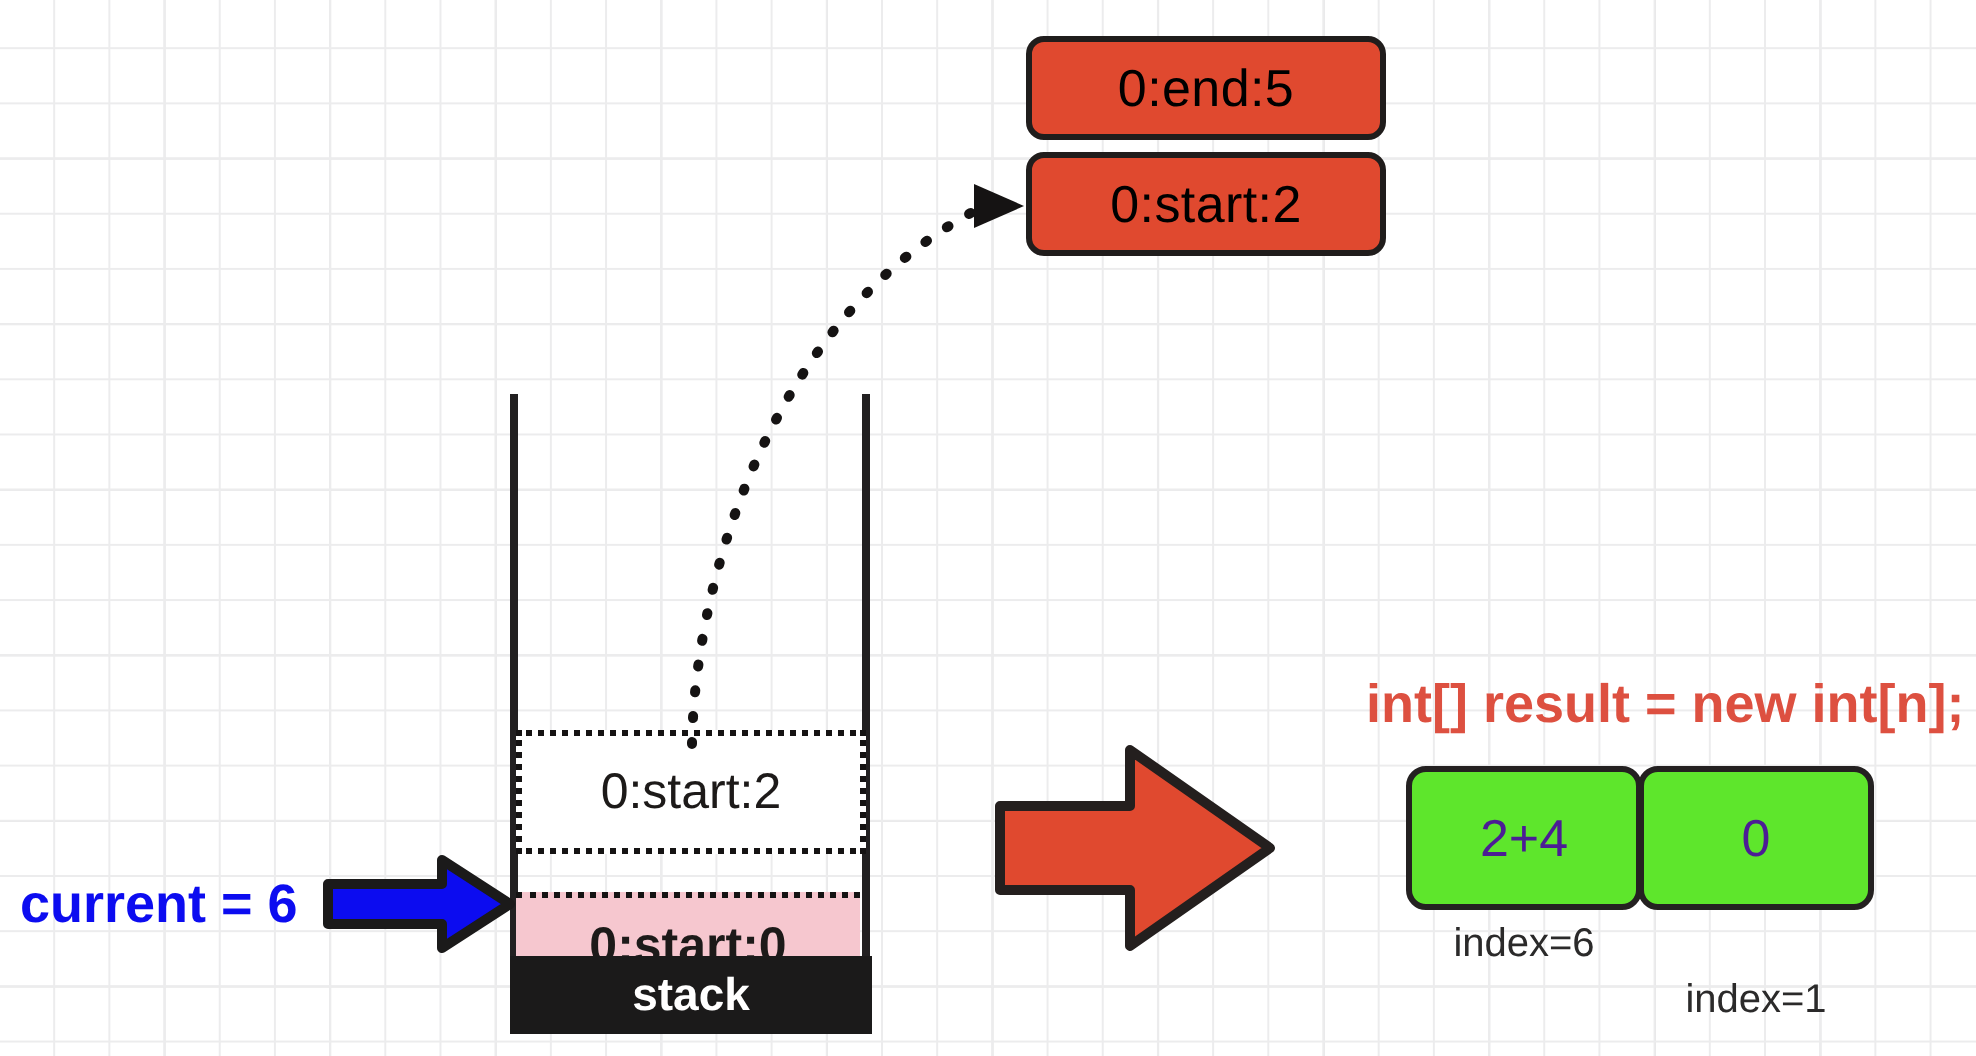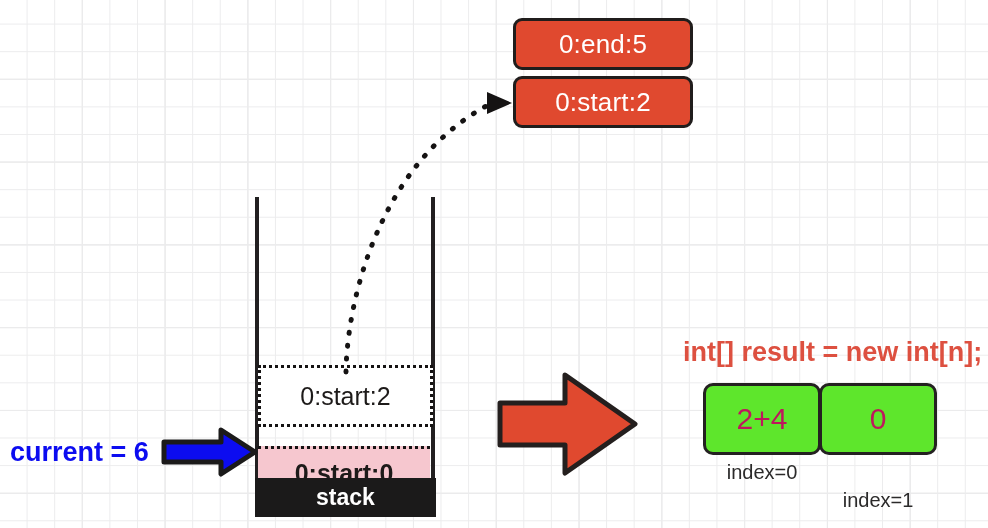--- a/index.html
+++ b/index.html
@@ -27,21 +27,21 @@
 
   
   .redbox {
     box-sizing: border-box;
     background: #e0492f;
     border: 3px solid #201d1c;
     border-radius: 9px;
     display: flex;
     align-items: center;
     justify-content: center;
-    color: #ffffff;
+    color: #000000;
     font-size: 26px;
     letter-spacing: .2px;
   }
 
   
   .stack-wall {
     background: #222021;
   }
   .stack-cell {
     box-sizing: border-box;
@@ -88,22 +88,22 @@
 
   
   .greenbox {
     box-sizing: border-box;
     background: #5ee62c;
     border: 3px solid #242121;
     border-radius: 10px;
     display: flex;
     align-items: center;
     justify-content: center;
-    font-size: 30px;
-    color: #be185d;
+    font-size: 26px;
+    color: #4c1d95;
   }
   .index-label {
     font-size: 20px;
     color: #2b2a2a;
     text-align: center;
     white-space: nowrap;
   }
 
   
   .watermark {
@@ -157,21 +157,21 @@
   </div>
 
   <div class="abs greenbox" style="left:703px; top:383px; width:118px; height:72px;">
     <span>2+4</span>
   </div>
   <div class="abs greenbox" style="left:819px; top:383px; width:118px; height:72px;">
     <span>0</span>
   </div>
 
   <div class="abs index-label" style="left:703px; top:461px; width:118px;">
-    <span>index=0</span>
+    <span>index=6</span>
   </div>
   <div class="abs index-label" style="left:819px; top:461px; width:118px;margin-top:28px;">
     <span>index=1</span>
   </div>
 
 
   <svg class="overlay" viewBox="0 0 988 528">
 
     <g>
       <path d="M 346,372 C 347,300 380,160 492,103" fill="none" stroke="#151313" stroke-width="5" stroke-linecap="round" stroke-dasharray="1 12"></path>

